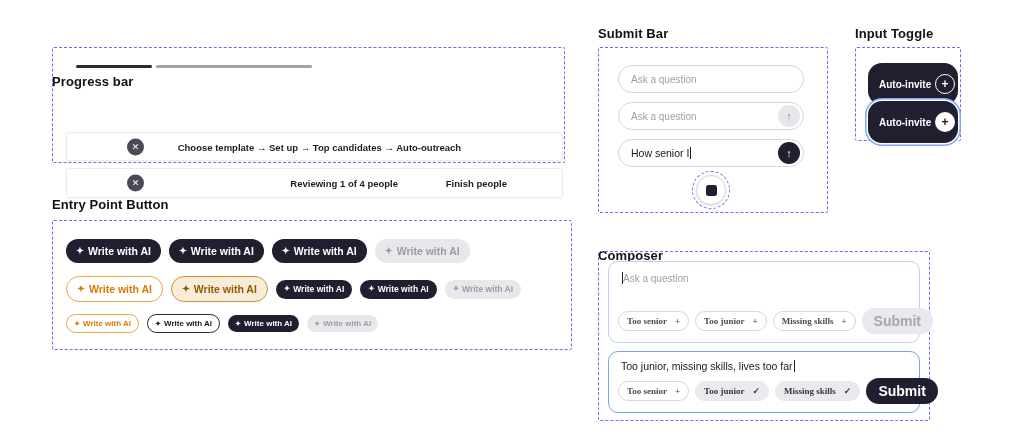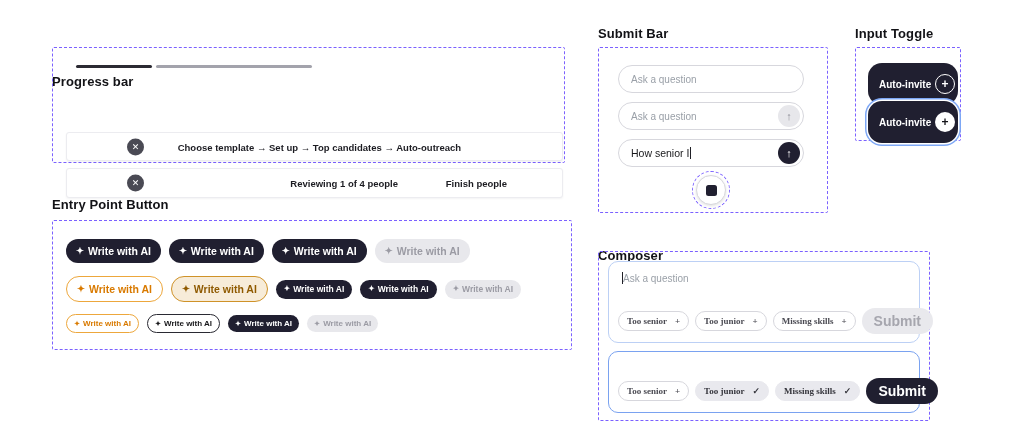--- a/index.html
+++ b/index.html
@@ -220,20 +220,24 @@
     </div>
     <div class="chip">
       <span>Missing skills</span>
       <span class="chip-ic">+</span>
     </div>
     <div class="submit submit-dis">Submit</div>
   </div>
 </div>
 
 <div class="card card-2">
+  <div class="card-line">
+    <span class="val">Too junior, missing skills, lives too far</span>
+    <span class="caret"></span>
+  </div>
   <div class="chips">
     <div class="chip">
       <span>Too senior</span>
       <span class="chip-ic">+</span>
     </div>
     <div class="chip chip-sel">
       <span>Too junior</span>
       <span class="chip-ic">✓</span>
     </div>
     <div class="chip chip-sel">

